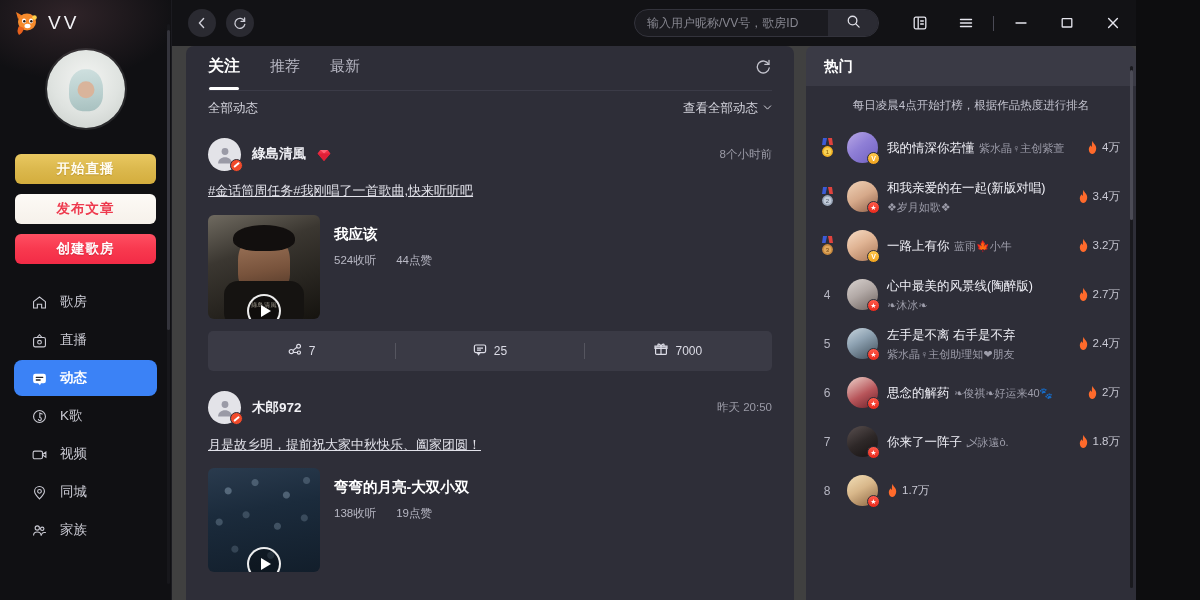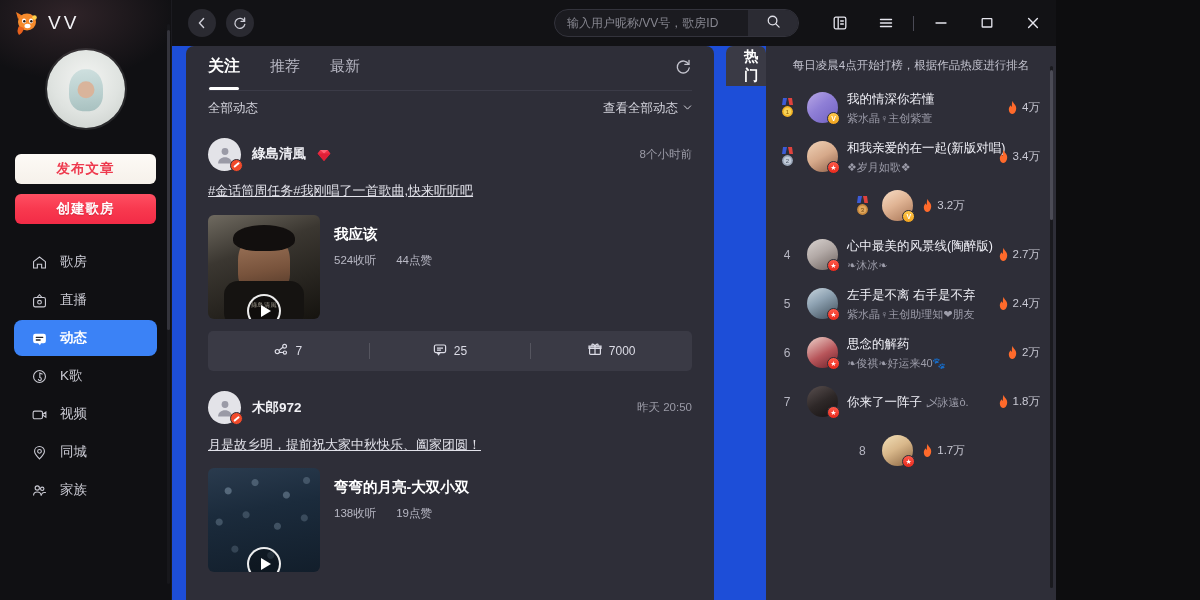--- a/index.html
+++ b/index.html
@@ -3,21 +3,21 @@
 <meta charset="utf-8">
 <style>
   * { box-sizing: border-box; margin:0; padding:0; }
   html,body { width:1200px; height:600px; overflow:hidden; }
   body {
     background:#0d0d0f;
     font-family:"Liberation Sans","DejaVu Sans",sans-serif;
     color:#e8e8ec;
     -webkit-font-smoothing:antialiased;
   }
-  .app { position:relative; width:1056px; height:600px; display:flex; }
+  .app { position:relative; width:1136px; height:600px; display:flex; }
 
   
   .sidebar {
     width:172px; height:600px; flex:0 0 172px;
     background:#101013;
     position:relative; overflow:hidden;
     border-right:1px solid #1b1b20;
   }
   .sidebar-glow {
     position:absolute; left:0; top:0; width:172px; height:150px;
@@ -61,21 +61,21 @@
     border-radius:8px; cursor:pointer; color:#c9c9d2; font-size:13.5px;
   }
   .nav-item.active { background:#3b82f6; color:#ffffff; font-weight:700; }
   .nav-item .ico { width:17px; height:17px; flex:0 0 17px; display:flex; align-items:center; justify-content:center; }
   .nav-item .ico svg { width:17px; height:17px; display:block; }
 
   .sb-track { position:absolute; left:167px; top:24px; width:3px; height:560px; background:#17171b; border-radius:2px; }
   .sb-thumb { position:absolute; left:167px; top:30px; width:3px; height:300px; background:#34343c; border-radius:2px; }
 
   
-  .right { flex:1; height:600px; display:flex; flex-direction:column; background:#1d4ed8; min-width:0;}
+  .right { flex:1; height:600px; display:flex; flex-direction:column; background:#404040; min-width:0;}
 
   
   .topbar { height:46px; flex:0 0 46px; display:flex; align-items:center; background:#121215; padding:0 0 0 16px; }
   .rbtn {
     width:28px; height:28px; border-radius:50%; background:#2a2a31;
     display:flex; align-items:center; justify-content:center; cursor:pointer; margin-right:10px;
     color:#cfcfd8;
   }
   .rbtn svg { width:14px; height:14px; display:block; }
   .topbar-spacer { flex:1; }
@@ -191,29 +191,29 @@
 
   .actions {
     margin-top:12px; height:40px; background:#3a3a45; border-radius:5px;
     display:flex; align-items:center;
   }
   .act { flex:1; display:flex; align-items:center; justify-content:center; gap:7px; font-size:12px; color:#dcdce6; cursor:pointer; }
   .act svg { width:14px; height:14px; }
   .act-sep { width:1px; height:16px; background:#55555f; }
 
   
-  .hot { width:330px; flex:0 0 330px; display:flex; flex-direction:row; min-height:0; }
+  .hot { width:330px; flex:0 0 330px; display:flex; flex-direction:column; min-height:0; }
   .hot-head {
     height:40px; flex:0 0 40px; background:#3a3a45; border-radius:7px 7px 0 0;
     display:flex; align-items:center; padding-left:18px; font-size:14.5px; font-weight:700; color:#fff;
   }
   .hot-body { flex:1; background:#2e2e38; overflow:hidden; }
   .hot-note { font-size:11.5px; color:#c3c3cf; padding:12px 0 10px 0; text-align:center; }
   .hot-list { padding:0 10px; }
-  .hot-row { height:49px; display:flex; align-items:center; gap:9px; cursor:pointer;justify-content:center; }
+  .hot-row { height:49px; display:flex; align-items:center; gap:9px; cursor:pointer; }
   .rank { width:22px; flex:0 0 22px; display:flex; align-items:center; justify-content:center; font-size:12px; color:#b6b6c2; }
   .medal { width:15px; height:20px; position:relative; }
   .havatar { width:31px; height:31px; border-radius:50%; position:relative; flex:0 0 31px; overflow:visible; }
   .havatar .img { position:absolute; inset:0; border-radius:50%; overflow:hidden; }
   .havatar .badge {
     position:absolute; right:-2px; bottom:-2px; width:13px; height:13px; border-radius:50%;
     display:flex; align-items:center; justify-content:center; font-size:7px; color:#fff; font-weight:700;
     border:1.5px solid #2e2e38;
   }
   .badge.y { background:linear-gradient(180deg,#ffc94d,#f0a21e); }
@@ -252,20 +252,21 @@
       <span class="logo-text">VV</span>
     </div>
 
     <div class="avatar-wrap">
       <div class="avatar-big">
         <div class="face"></div>
       </div>
     </div>
 
     <div class="cta-group">
+      <div class="cta cta-live">开始直播</div>
       <div class="cta cta-post">发布文章</div>
       <div class="cta cta-room">创建歌房</div>
     </div>
 
     <nav class="nav">
       <div class="nav-item">
         <span class="ico">
           <svg viewBox="0 0 20 20" fill="none" stroke="currentColor" stroke-width="1.3">
               <path d="M3 9 L10 3.5 L17 9 V16.5 H12.5 V12 H7.5 V16.5 H3 Z"></path>
             </svg>
@@ -627,20 +628,24 @@
                       <circle cx="7.5" cy="13.5" r="5.4" fill="#c98a3e"></circle>
                       <circle cx="7.5" cy="13.5" r="3.8" fill="#e0a75c"></circle>
                       <text x="7.5" y="16.3" font-size="6" text-anchor="middle" fill="#6e4513" font-family="Liberation Sans">3</text>
                     </svg>
                 </span>
               </span>
               <span class="havatar">
                 <span class="img" style="background:linear-gradient(150deg,#f7ddc6 0%,#e0b494 45%,#a87556 100%)"></span>
                 <span class="badge y">V</span>
               </span>
+              <span class="h-meta">
+                <span class="h-title">一路上有你</span>
+                <span class="h-user">蓝雨🍁小牛</span>
+              </span>
               <span class="h-heat">
                 <span class="flame">
                   <svg viewBox="0 0 11 13">
                       <path d="M5.6 0 C6.5 3 9.2 3.7 9.2 7.3 C9.2 10.3 7.5 13 5.5 13 C3.4 13 1.8 10.9 1.8 8.4 C1.8 6.3 3 5.3 3.6 4.2 C4 5.2 4.6 5.6 5 5.8 C4.6 3.6 5 1.4 5.6 0 Z" fill="#ff6a2b"></path>
                     </svg>
                 </span>
                 <span>3.2万</span>
               </span>
             </div>
 

